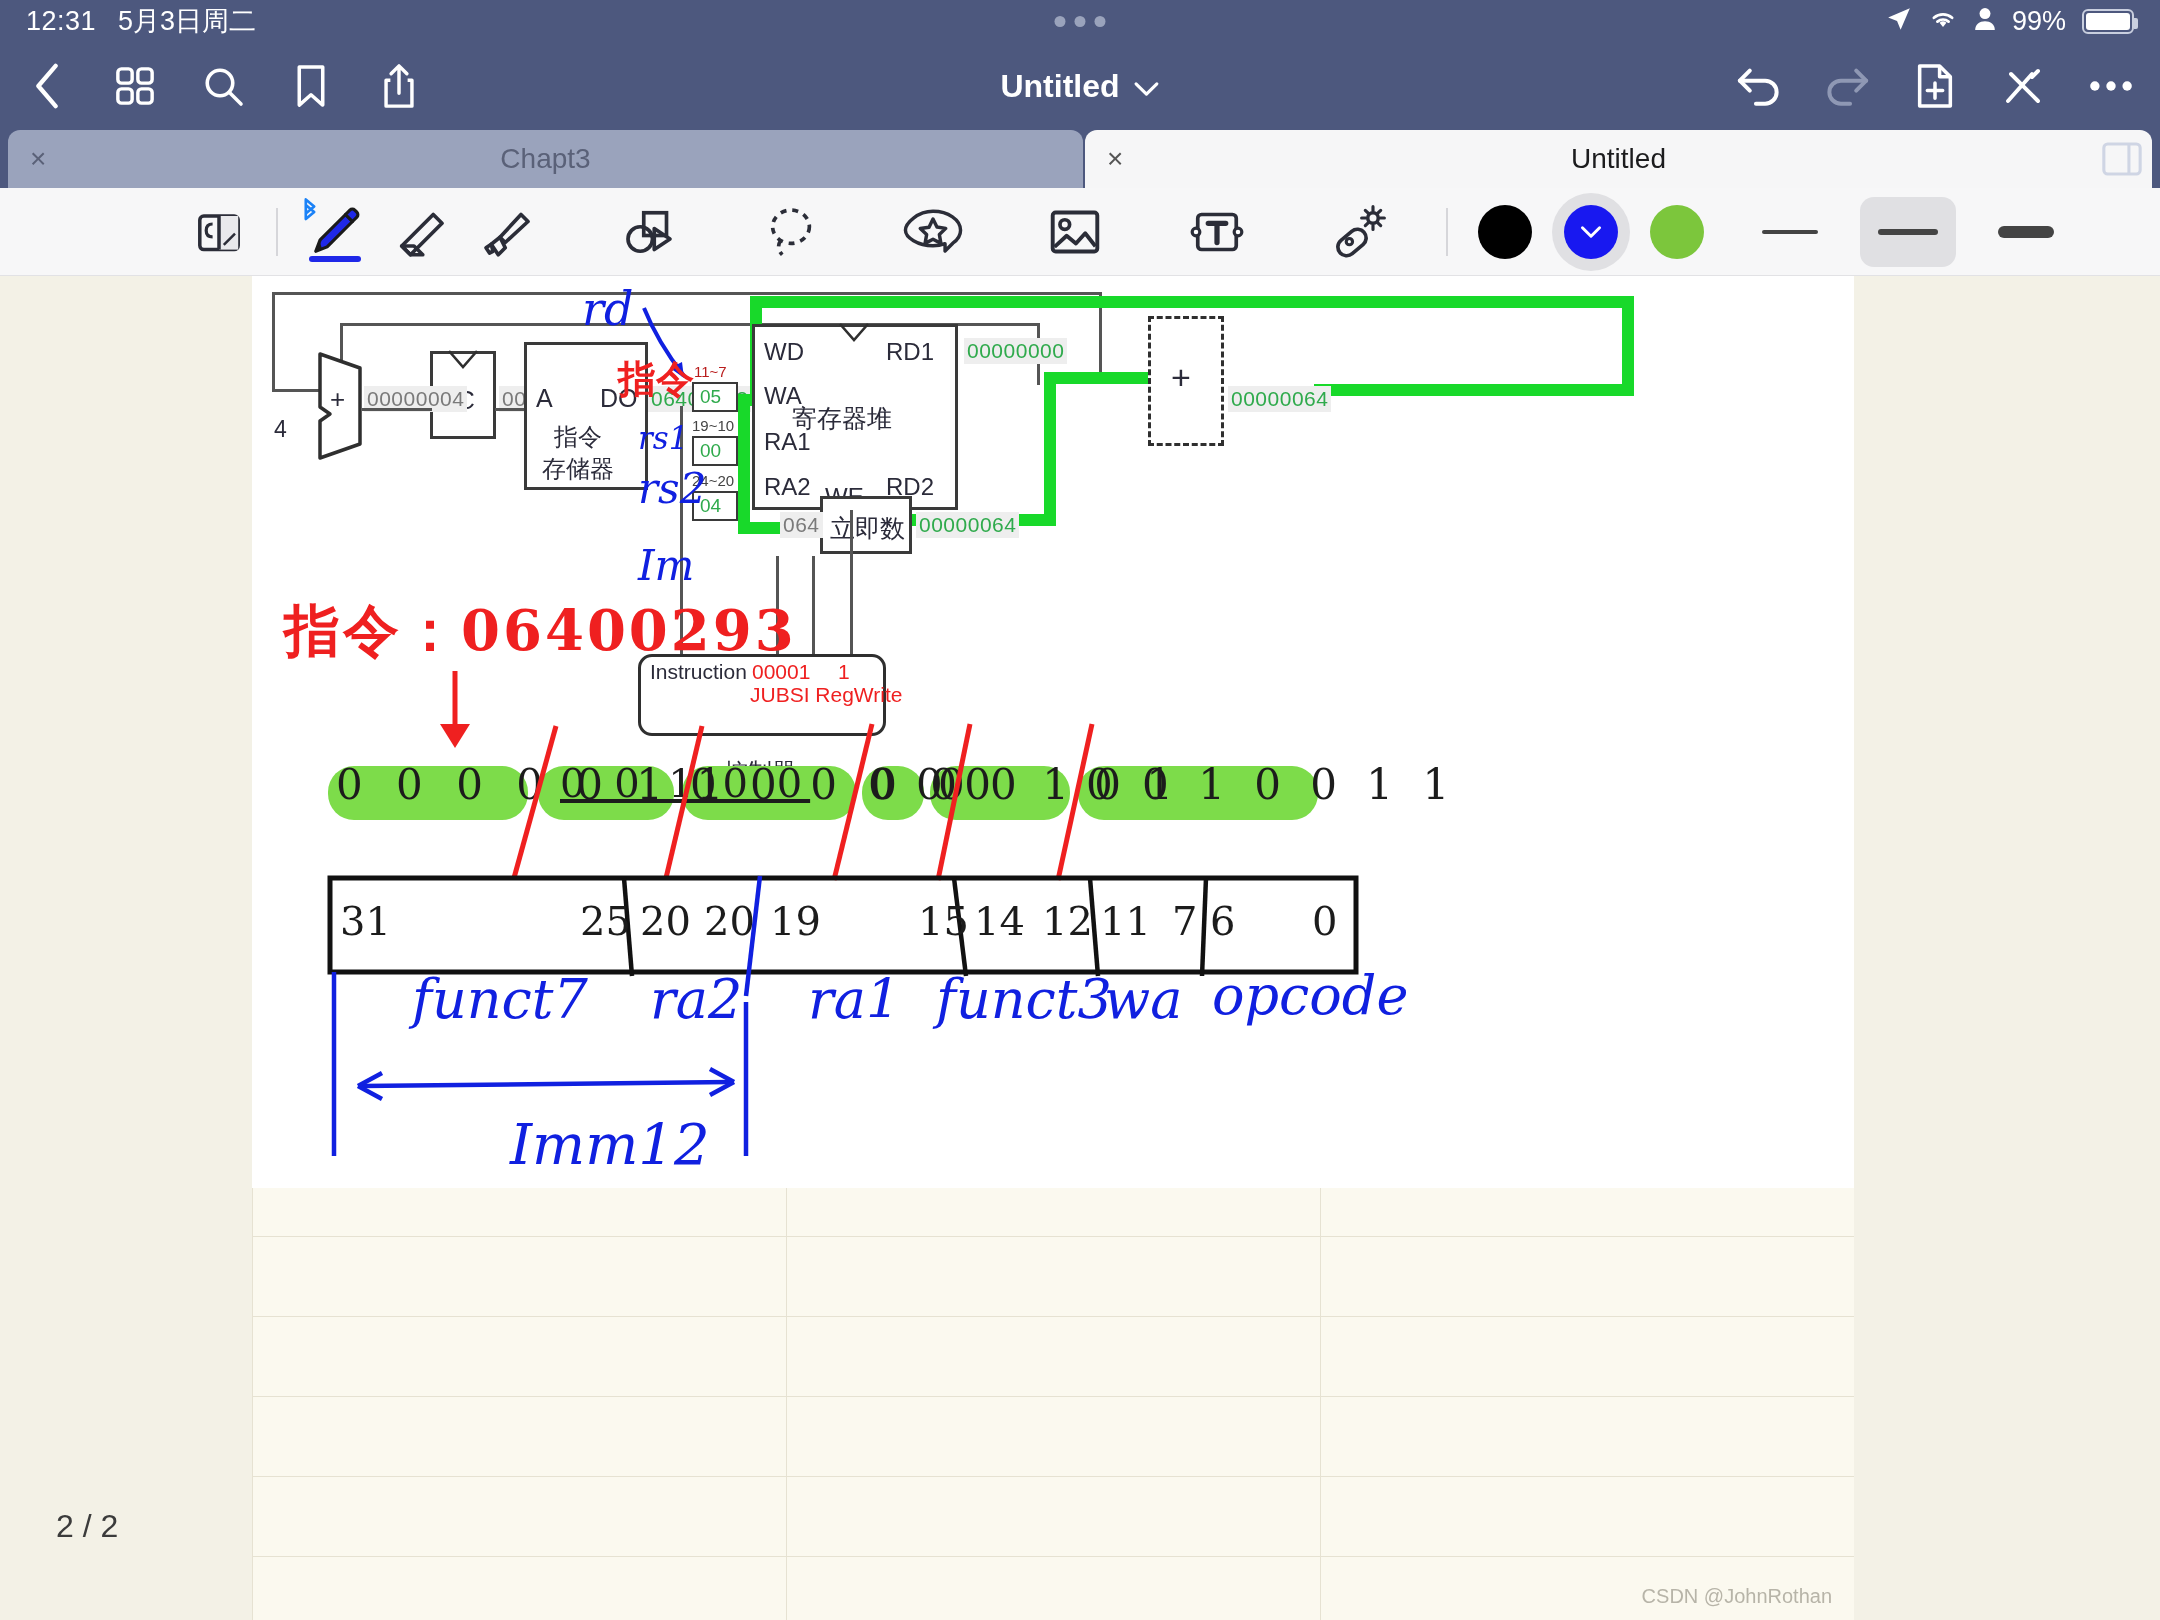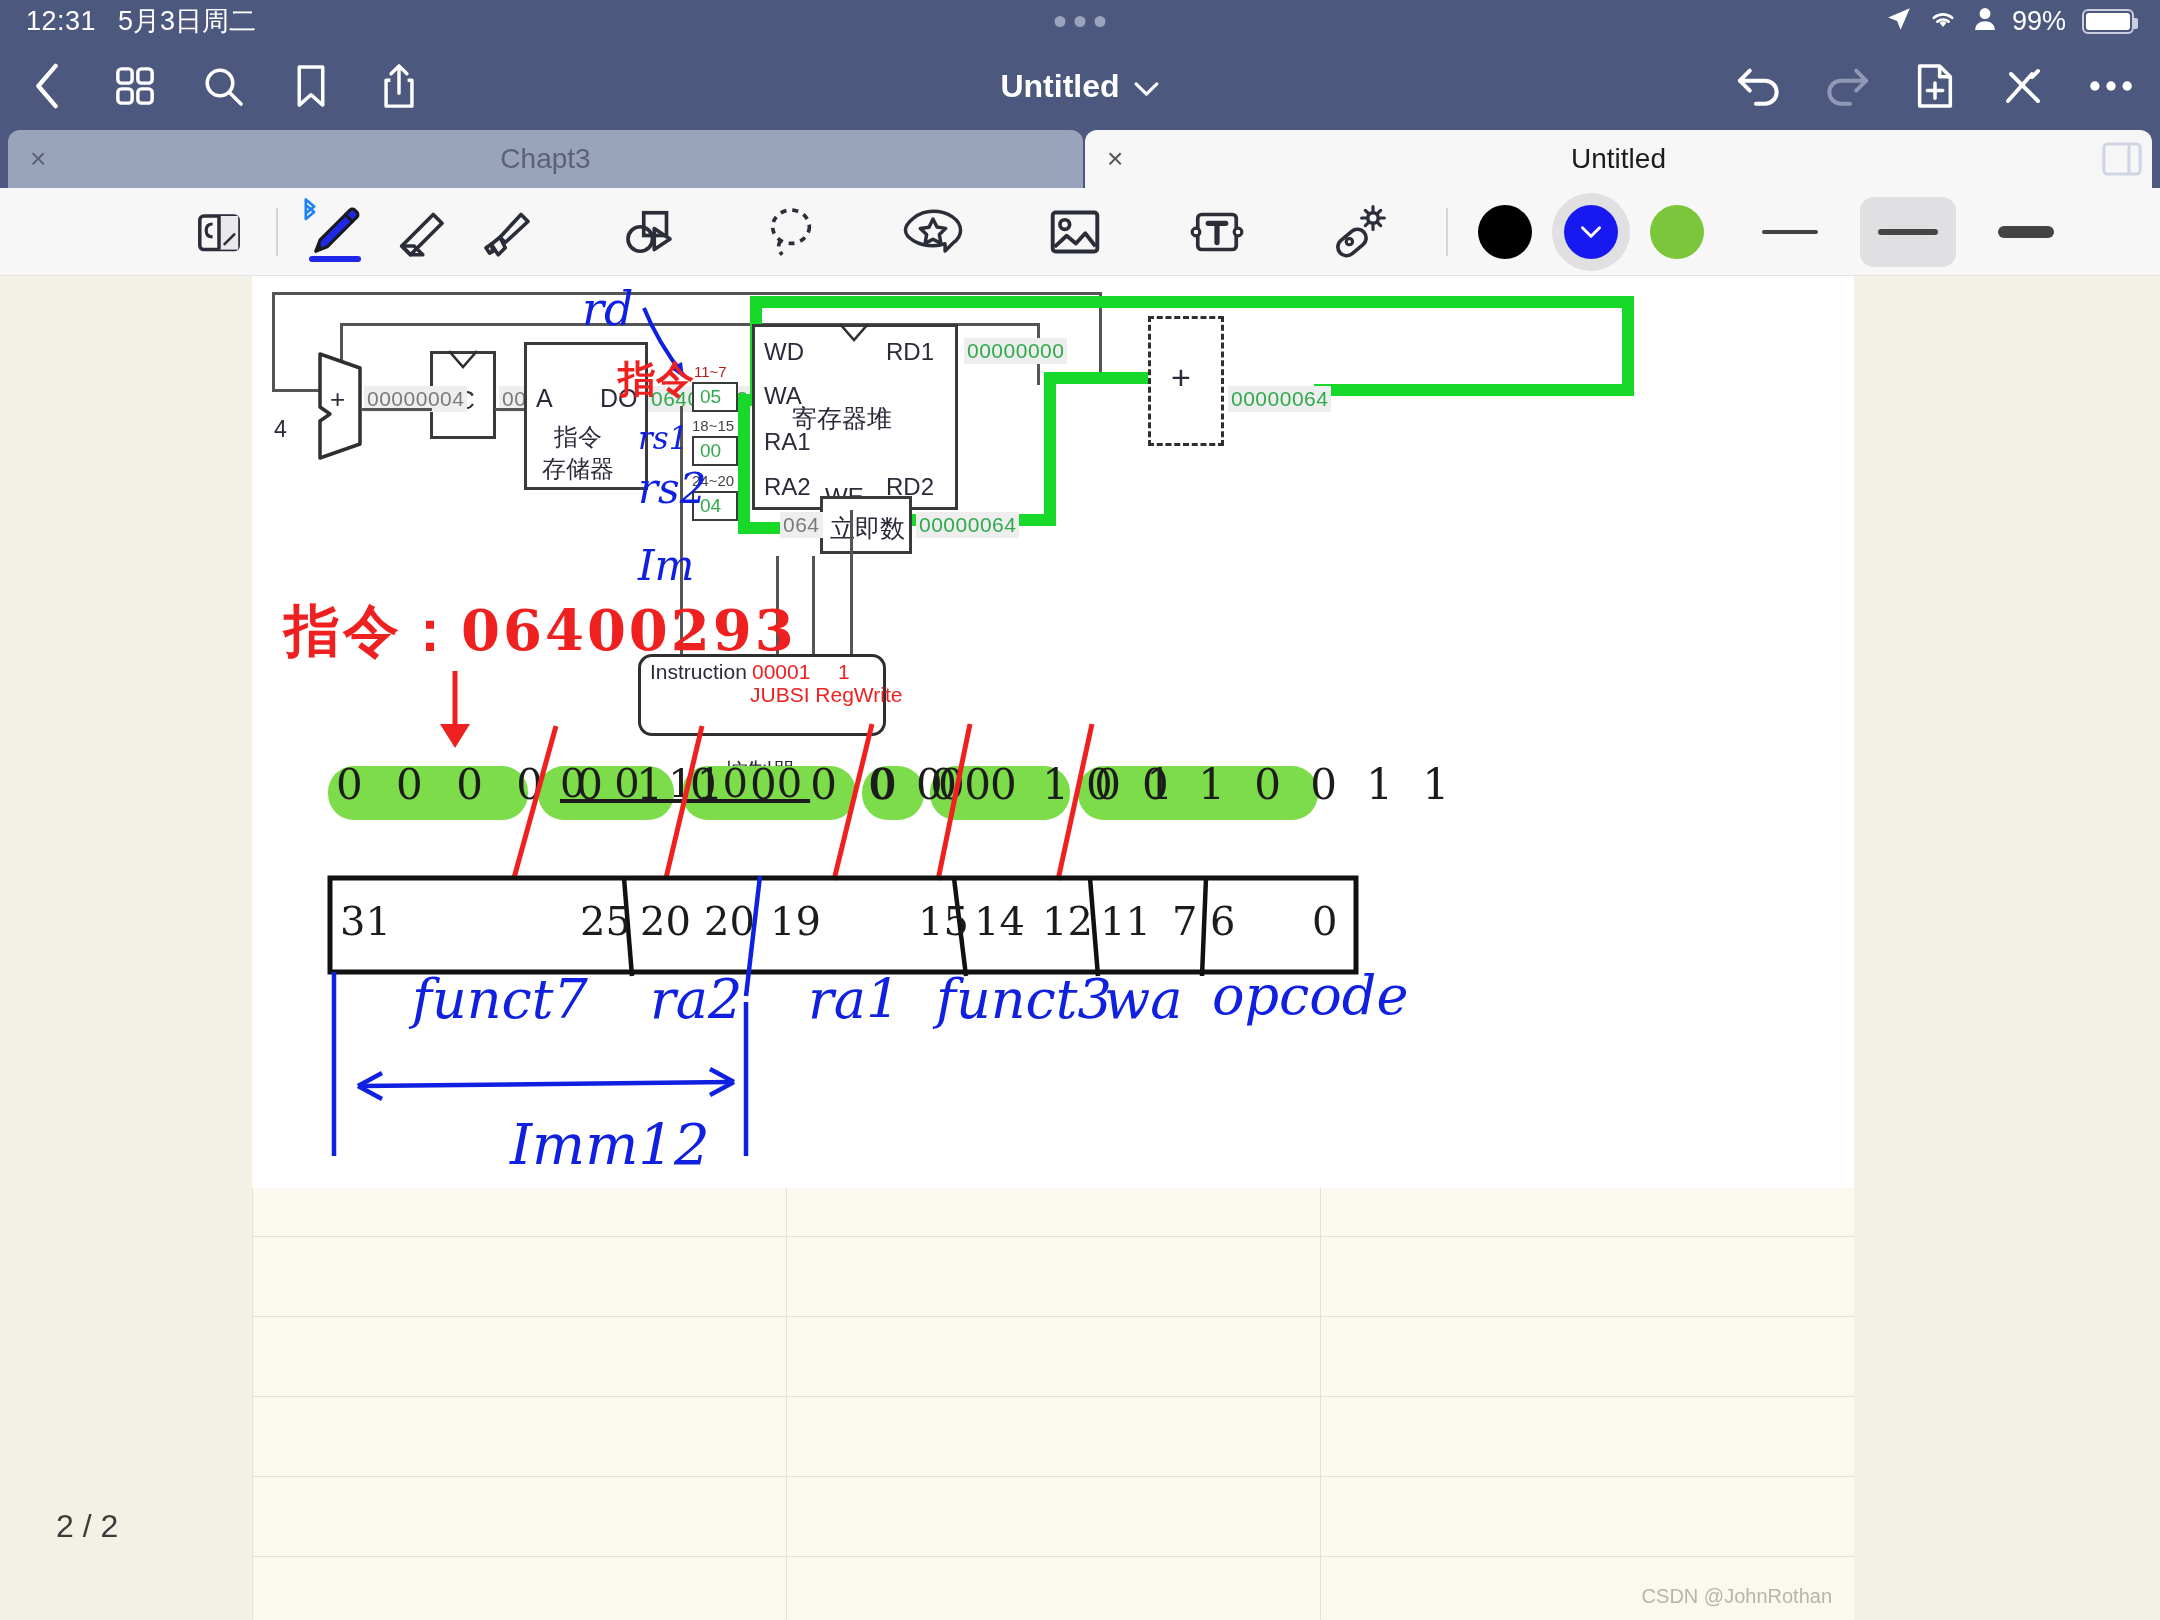--- a/index.html
+++ b/index.html
@@ -421,21 +421,21 @@
       <div class="lbl" style="left:348px; top:108px; font-size:25px;">DO</div>
       <div class="lbl" style="left:302px; top:145px; font-size:24px;">指令</div>
       <div class="lbl" style="left:290px; top:177px; font-size:24px;">存储器</div>
       <div class="val green" style="left:396px; top:110px;">06400293</div>
 
       <div class="dg dg-box" style="left:440px; top:106px; width:46px; height:30px; border-width:2px;"></div>
       <div class="lbl" style="left:442px; top:87px; font-size:15px; color:#b91c1c;">11~7</div>
       <div class="lbl" style="left:448px; top:110px; font-size:19px; color:#2faa4c;">05</div>
 
       <div class="dg dg-box" style="left:440px; top:160px; width:46px; height:30px; border-width:2px;"></div>
-      <div class="lbl" style="left:440px; top:141px; font-size:15px; color:#444;">18~15</div>
+      <div class="lbl" style="left:440px; top:141px; font-size:15px; color:#444;">19~10</div>
       <div class="lbl" style="left:448px; top:164px; font-size:19px; color:#2faa4c;">00</div>
 
       <div class="dg dg-box" style="left:440px; top:215px; width:46px; height:30px; border-width:2px;"></div>
       <div class="lbl" style="left:440px; top:196px; font-size:15px; color:#444;">24~20</div>
       <div class="lbl" style="left:448px; top:219px; font-size:19px; color:#2faa4c;">04</div>
 
       <div class="gwire" style="left:498px; top:20px; width:884px; height:12px;"></div>
       <div class="gwire" style="left:498px; top:20px; width:12px; height:110px;"></div>
       <div class="gwire" style="left:498px; top:118px; width:60px; height:12px;"></div>
       <div class="gwire" style="left:1370px; top:20px; width:12px; height:100px;"></div>

